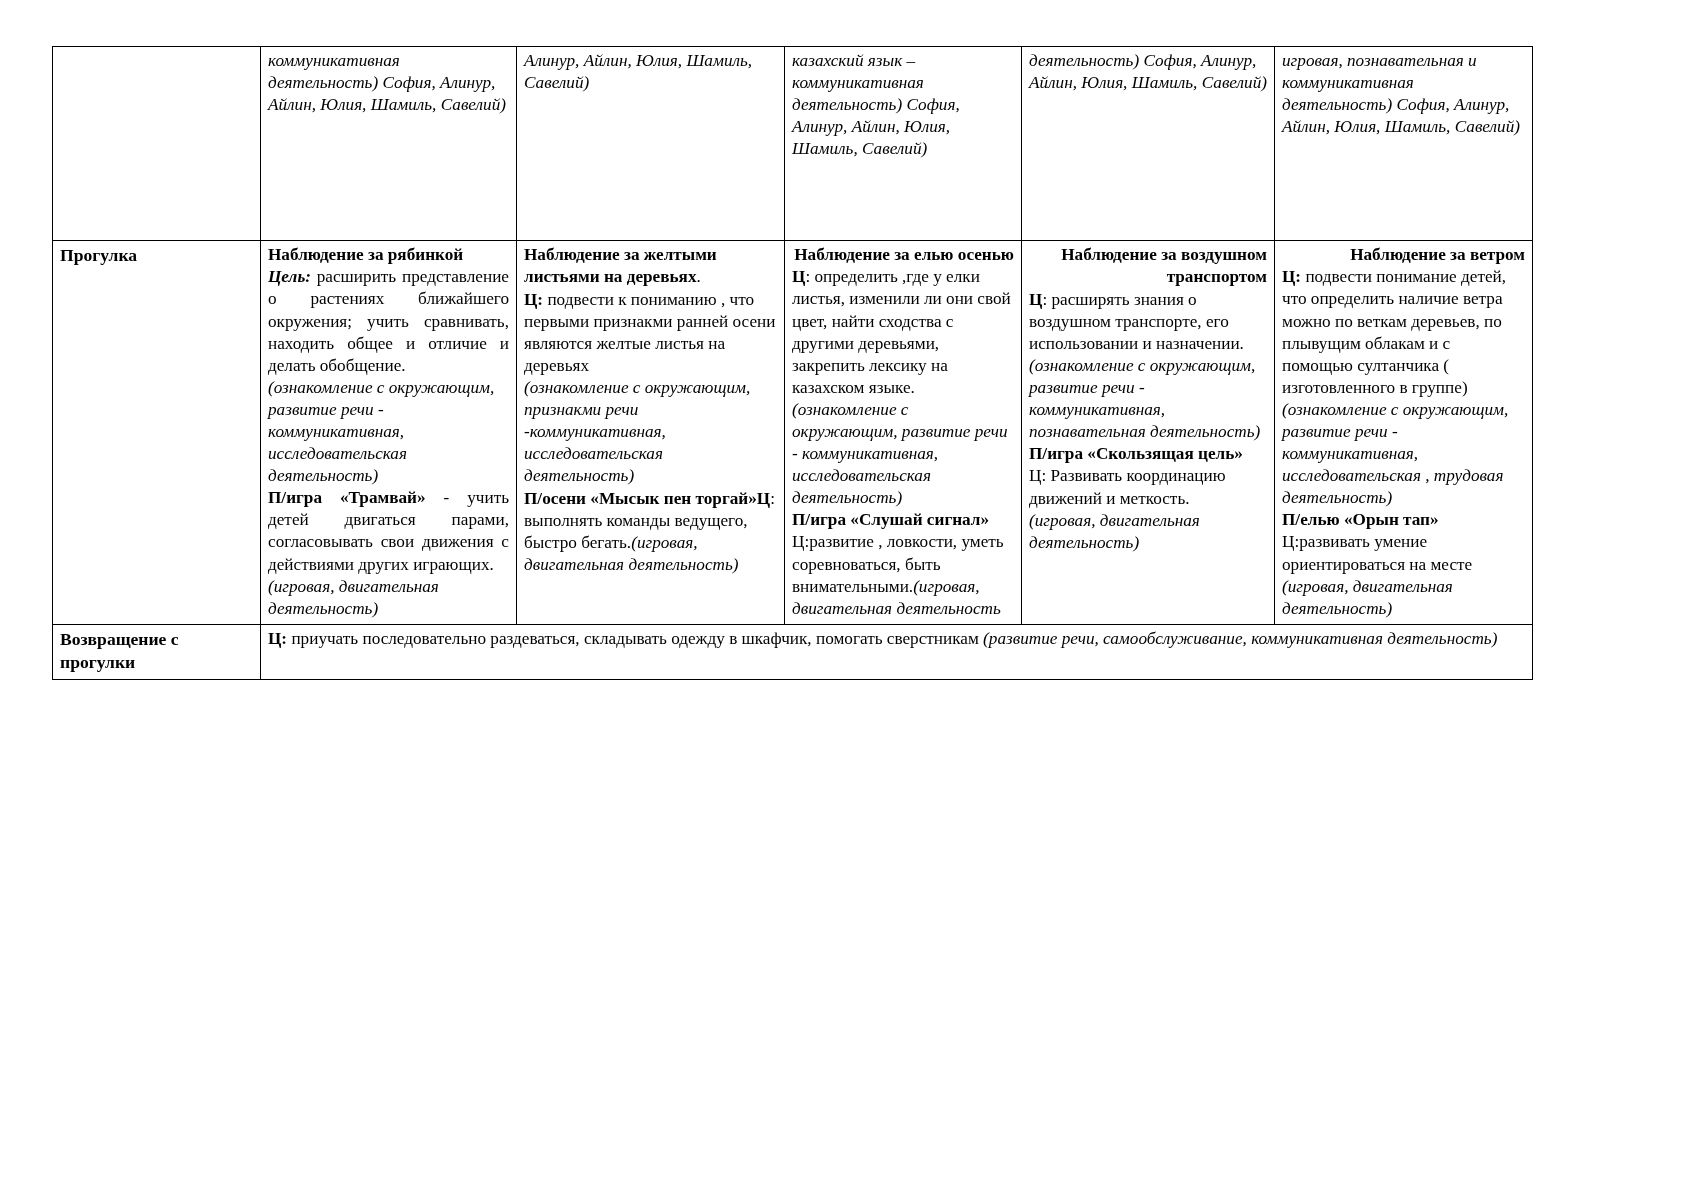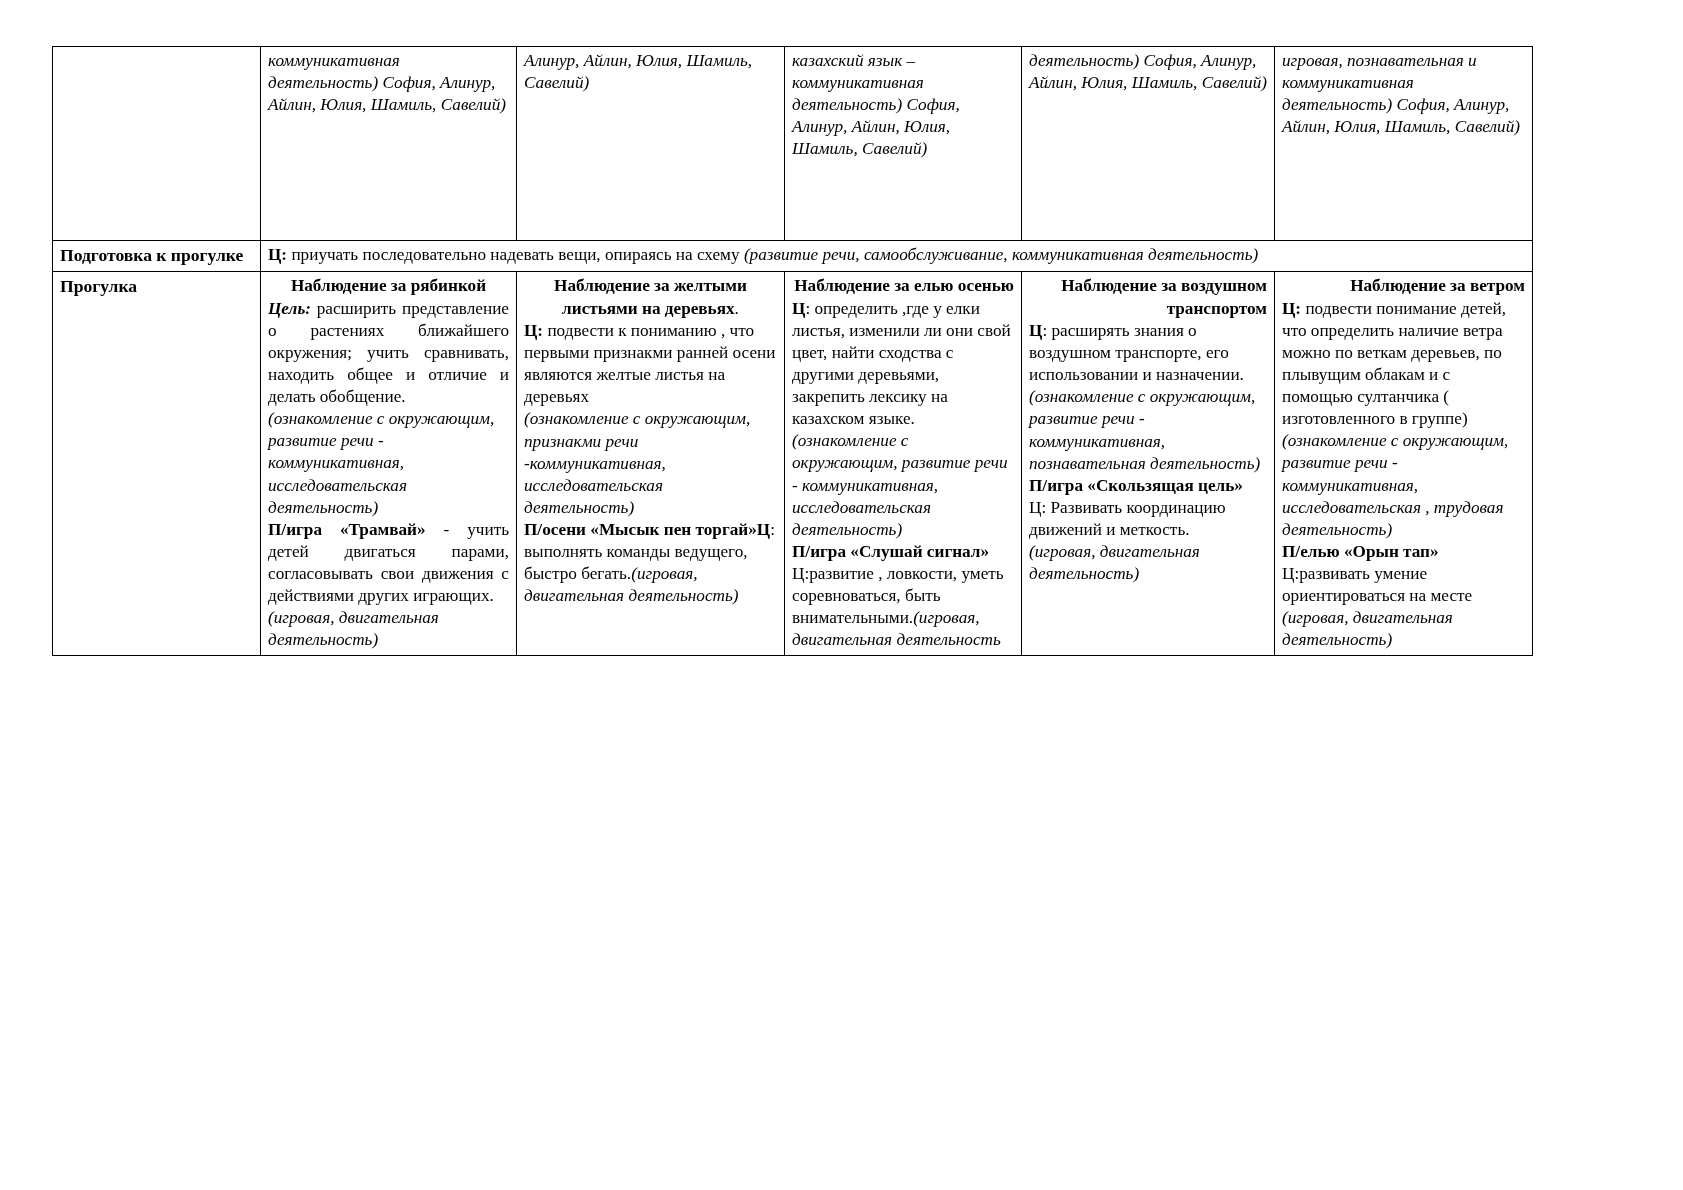--- a/index.html
+++ b/index.html
@@ -52,21 +52,21 @@
     font-style: italic;
   }
   .b { font-weight: bold; }
   .just {
     text-align: justify;
     text-align-last: left;
   }
   .ctr { text-align: center; }
   .hdr-ctr {
     font-weight: bold;
-    text-align: center;
+    text-align: left;
     line-height: 1.3;
   }
   .hdr-left {
     font-weight: bold;
     text-align: right;
     line-height: 1.3;
   }
   .cellwrap p {
     margin: 0;
   }
@@ -98,26 +98,20 @@
           <p class="ital">казахский язык – коммуникативная деятельность) София, Алинур, Айлин, Юлия, Шамиль, Савелий)</p>
         </td>
         <td class="cellwrap">
           <p class="ital">деятельность) София, Алинур, Айлин, Юлия, Шамиль, Савелий)</p>
         </td>
         <td class="cellwrap">
           <p class="ital">игровая, познавательная и коммуникативная деятельность) София, Алинур, Айлин, Юлия, Шамиль, Савелий)</p>
         </td>
       </tr>
 
-      <tr>
-        <td class="lbl">Подготовка к прогулке</td>
-        <td colspan="5" class="cellwrap">
-          <p><span class="b">Ц:</span><span> приучать  последовательно надевать вещи, опираясь на схему </span><span class="ital">(развитие речи, самообслуживание, коммуникативная деятельность)</span></p>
-        </td>
-      </tr>
 
       <tr>
         <td class="lbl">Прогулка</td>
 
         <td class="cellwrap">
           <p class="hdr-ctr">Наблюдение за рябинкой</p>
           <p class="just"><span class="b ital">Цель:</span><span> расширить представление о растениях ближайшего окружения; учить сравнивать, находить общее и отличие и делать обобщение.</span></p>
           <p class="ital">(ознакомление с окружающим, развитие речи - коммуникативная, исследовательская деятельность)</p>
           <p class="just"><span class="b">П/игра  «Трамвай» </span><span>- учить детей двигаться парами, согласовывать свои движения с действиями других играющих.</span></p>
           <p class="ital">(игровая, двигательная деятельность)</p>
@@ -149,17 +143,23 @@
 
         <td class="cellwrap">
           <p class="hdr-left">Наблюдение за ветром</p>
           <p><span class="b">Ц:</span><span> подвести понимание детей, что определить наличие ветра можно по веткам деревьев, по плывущим облакам и с помощью султанчика ( изготовленного в группе)</span></p>
           <p class="ital"> (ознакомление с окружающим, развитие речи - коммуникативная, исследовательская , трудовая деятельность)</p>
           <p class="b">П/елью  «Орын тап»</p>
           <p><span>Ц:развивать умение ориентироваться на месте </span><span class="ital">(игровая, двигательная деятельность)</span></p>
         </td>
       </tr>
 
+      <tr>
+        <td class="lbl">Возвращение с прогулки</td>
+        <td colspan="5" class="cellwrap">
+          <p><span class="b">Ц:</span><span> приучать последовательно раздеваться, складывать одежду в шкафчик, помогать сверстникам </span><span class="ital">(развитие речи, самообслуживание, коммуникативная деятельность)</span></p>
+        </td>
+      </tr>
 
 
     </tbody>
   </table>
 </div>
 
 </body></html>

